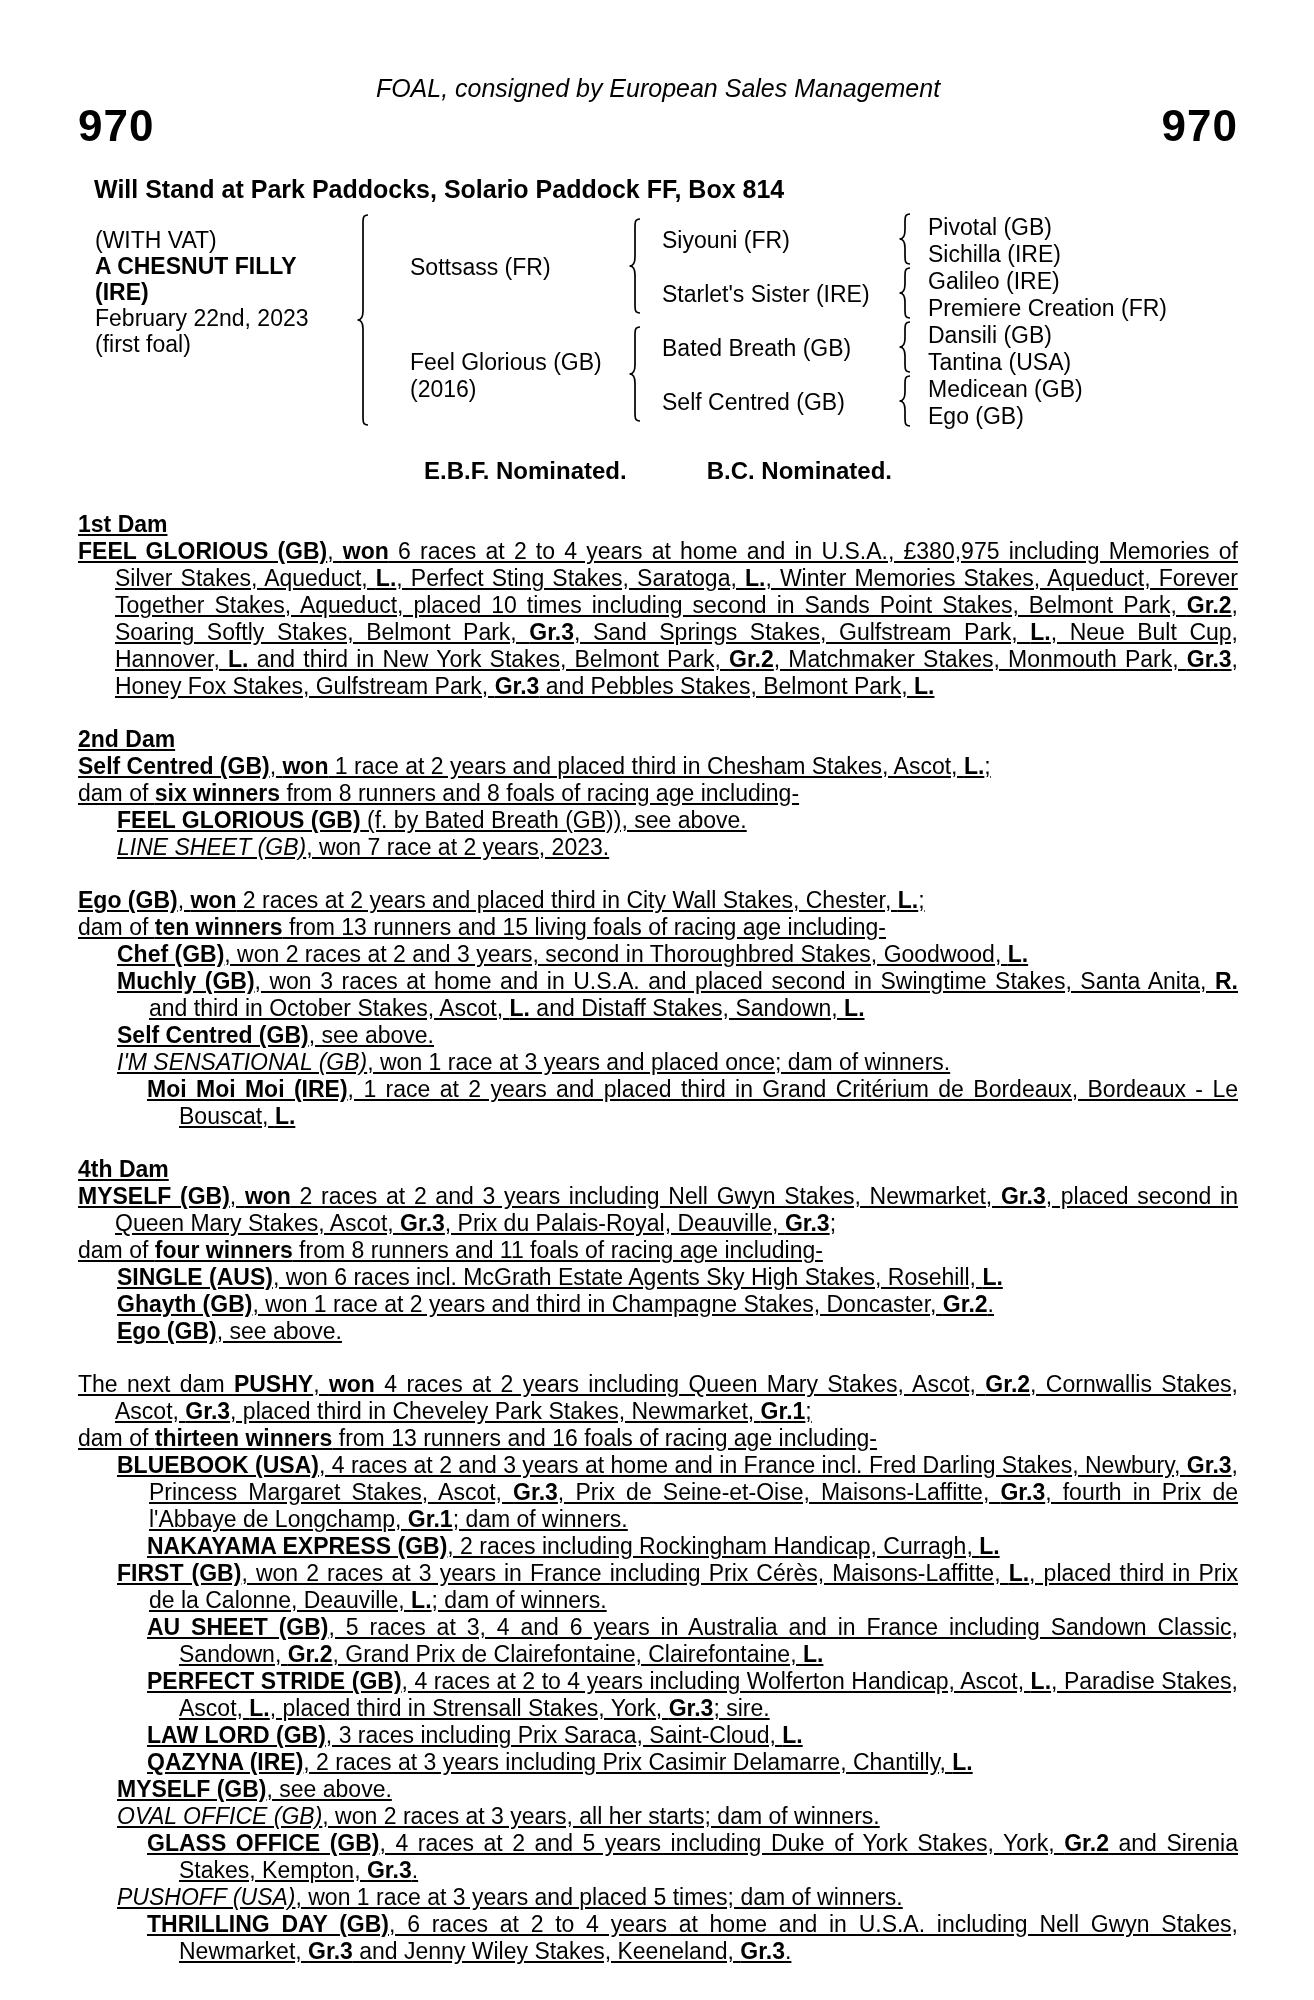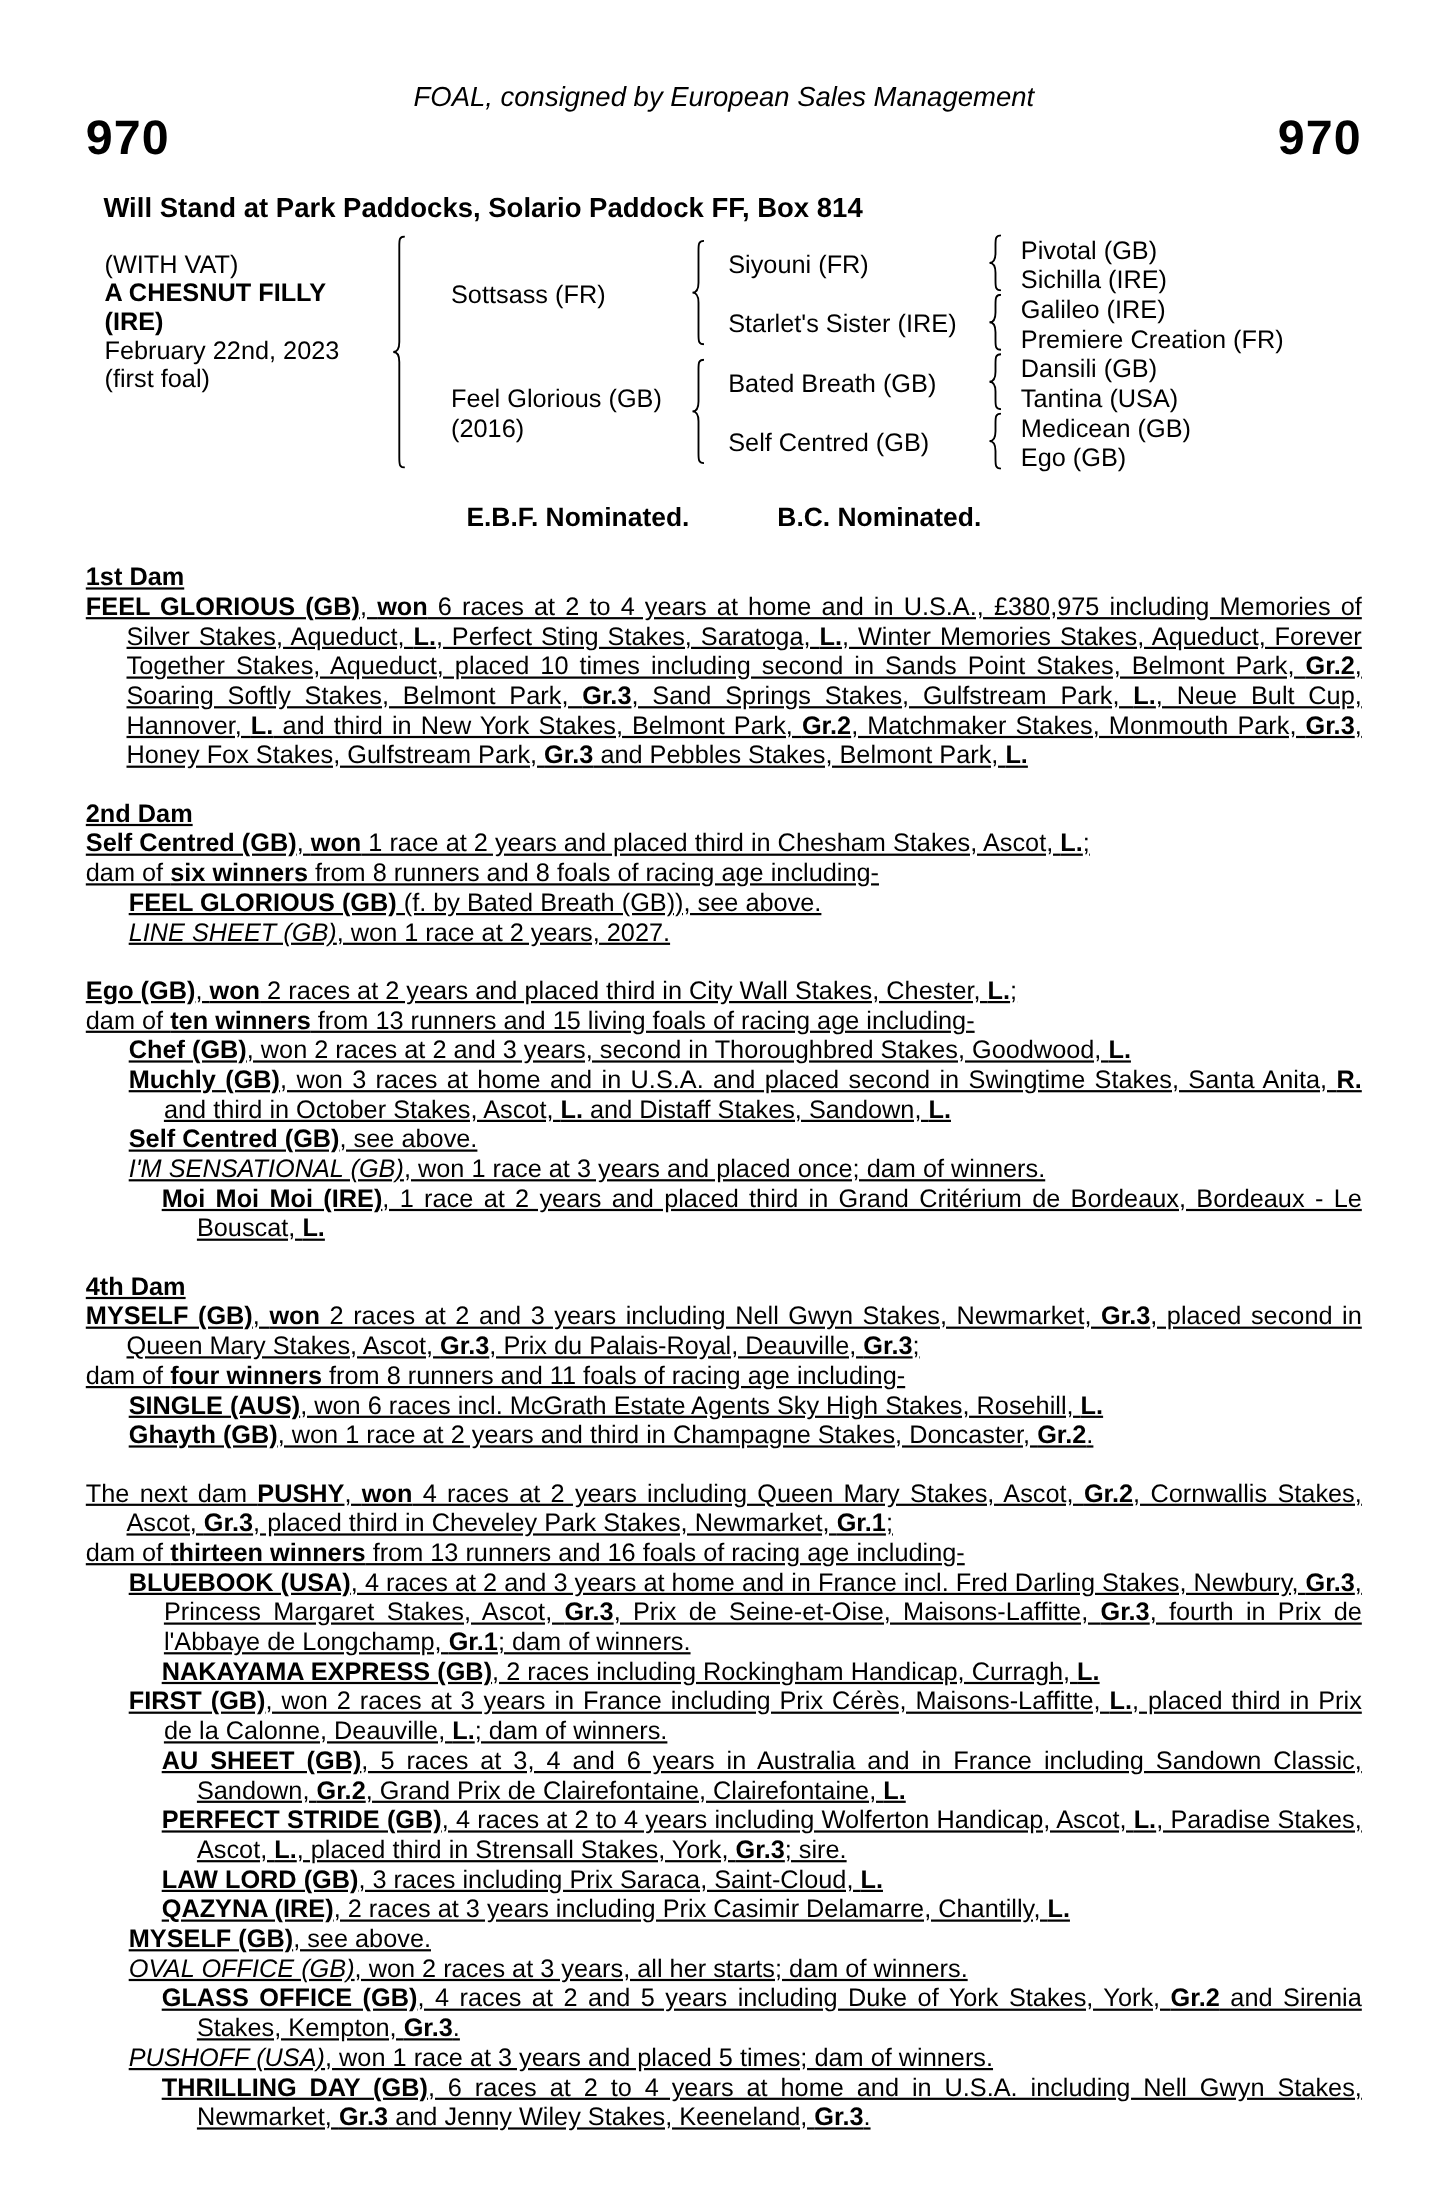--- a/index.html
+++ b/index.html
@@ -99,37 +99,38 @@
   <div class="sections" id="sections">
       <div class="dam-section">
         <div class="dam-heading">1st Dam</div>
         <div class="para ind0"><span class="b">FEEL GLORIOUS (GB)</span><span>, </span><span class="b">won</span><span> 6 races at 2 to 4 years at home and in U.S.A., £380,975 including Memories of Silver Stakes, Aqueduct, </span><span class="b">L.</span><span>, Perfect Sting Stakes, Saratoga, </span><span class="b">L.</span><span>, Winter Memories Stakes, Aqueduct, Forever Together Stakes, Aqueduct, placed 10 times including second in Sands Point Stakes, Belmont Park, </span><span class="b">Gr.2</span><span>, Soaring Softly Stakes, Belmont Park, </span><span class="b">Gr.3</span><span>, Sand Springs Stakes, Gulfstream Park, </span><span class="b">L.</span><span>, Neue Bult Cup, Hannover, </span><span class="b">L.</span><span> and third in New York Stakes, Belmont Park, </span><span class="b">Gr.2</span><span>, Matchmaker Stakes, Monmouth Park, </span><span class="b">Gr.3</span><span>, Honey Fox Stakes, Gulfstream Park, </span><span class="b">Gr.3</span><span> and Pebbles Stakes, Belmont Park, </span><span class="b">L.</span></div>
       </div>
       <div class="dam-section">
         <div class="dam-heading">2nd Dam</div>
         <div class="para ind0"><span class="b">Self Centred (GB)</span><span>, </span><span class="b">won</span><span> 1 race at 2 years and placed third in Chesham Stakes, Ascot, </span><span class="b">L.</span><span>;</span></div>
         <div class="para ind0"><span>dam of </span><span class="b">six winners</span><span> from 8 runners and 8 foals of racing age including-</span></div>
         <div class="para ind1"><span class="b">FEEL GLORIOUS (GB)</span><span> (f. by Bated Breath (GB)), see above.</span></div>
-        <div class="para ind1"><span class="i">LINE SHEET (GB)</span><span>, won 1 race at 2 years, 2027.</span></div>
+        <div class="para ind1"><span class="i">LINE SHEET (GB)</span><span>, won 7 race at 2 years, 2023.</span></div>
       </div>
       <div class="dam-section">
         <div class="para ind0"><span class="b">Ego (GB)</span><span>, </span><span class="b">won</span><span> 2 races at 2 years and placed third in City Wall Stakes, Chester, </span><span class="b">L.</span><span>;</span></div>
         <div class="para ind0"><span>dam of </span><span class="b">ten winners</span><span> from 13 runners and 15 living foals of racing age including-</span></div>
         <div class="para ind1"><span class="b">Chef (GB)</span><span>, won 2 races at 2 and 3 years, second in Thoroughbred Stakes, Goodwood, </span><span class="b">L.</span></div>
         <div class="para ind1"><span class="b">Muchly (GB)</span><span>, won 3 races at home and in U.S.A. and placed second in Swingtime Stakes, Santa Anita, </span><span class="b">R.</span><span> and third in October Stakes, Ascot, </span><span class="b">L.</span><span> and Distaff Stakes, Sandown, </span><span class="b">L.</span></div>
         <div class="para ind1"><span class="b">Self Centred (GB)</span><span>, see above.</span></div>
         <div class="para ind1"><span class="i">I'M SENSATIONAL (GB)</span><span>, won 1 race at 3 years and placed once; dam of winners.</span></div>
         <div class="para ind2"><span class="b">Moi Moi Moi (IRE)</span><span>, 1 race at 2 years and placed third in Grand Critérium de Bordeaux, Bordeaux - Le Bouscat, </span><span class="b">L.</span></div>
       </div>
       <div class="dam-section">
         <div class="dam-heading">4th Dam</div>
         <div class="para ind0"><span class="b">MYSELF (GB)</span><span>, </span><span class="b">won</span><span> 2 races at 2 and 3 years including Nell Gwyn Stakes, Newmarket, </span><span class="b">Gr.3</span><span>, placed second in Queen Mary Stakes, Ascot, </span><span class="b">Gr.3</span><span>, Prix du Palais-Royal, Deauville, </span><span class="b">Gr.3</span><span>;</span></div>
         <div class="para ind0"><span>dam of </span><span class="b">four winners</span><span> from 8 runners and 11 foals of racing age including-</span></div>
         <div class="para ind1"><span class="b">SINGLE (AUS)</span><span>, won 6 races incl. McGrath Estate Agents Sky High Stakes, Rosehill, </span><span class="b">L.</span></div>
         <div class="para ind1"><span class="b">Ghayth (GB)</span><span>, won 1 race at 2 years and third in Champagne Stakes, Doncaster, </span><span class="b">Gr.2</span><span>.</span></div>
+        <div class="para ind1"><span class="b">Ego (GB)</span><span>, see above.</span></div>
       </div>
       <div class="dam-section">
         <div class="para ind0"><span>The next dam </span><span class="b">PUSHY</span><span>, </span><span class="b">won</span><span> 4 races at 2 years including Queen Mary Stakes, Ascot, </span><span class="b">Gr.2</span><span>, Cornwallis Stakes, Ascot, </span><span class="b">Gr.3</span><span>, placed third in Cheveley Park Stakes, Newmarket, </span><span class="b">Gr.1</span><span>;</span></div>
         <div class="para ind0"><span>dam of </span><span class="b">thirteen winners</span><span> from 13 runners and 16 foals of racing age including-</span></div>
         <div class="para ind1"><span class="b">BLUEBOOK (USA)</span><span>, 4 races at 2 and 3 years at home and in France incl. Fred Darling Stakes, Newbury, </span><span class="b">Gr.3</span><span>, Princess Margaret Stakes, Ascot, </span><span class="b">Gr.3</span><span>, Prix de Seine-et-Oise, Maisons-Laffitte, </span><span class="b">Gr.3</span><span>, fourth in Prix de l'Abbaye de Longchamp, </span><span class="b">Gr.1</span><span>; dam of winners.</span></div>
         <div class="para ind2"><span class="b">NAKAYAMA EXPRESS (GB)</span><span>, 2 races including Rockingham Handicap, Curragh, </span><span class="b">L.</span></div>
         <div class="para ind1"><span class="b">FIRST (GB)</span><span>, won 2 races at 3 years in France including Prix Cérès, Maisons-Laffitte, </span><span class="b">L.</span><span>, placed third in Prix de la Calonne, Deauville, </span><span class="b">L.</span><span>; dam of winners.</span></div>
         <div class="para ind2"><span class="b">AU SHEET (GB)</span><span>, 5 races at 3, 4 and 6 years in Australia and in France including Sandown Classic, Sandown, </span><span class="b">Gr.2</span><span>, Grand Prix de Clairefontaine, Clairefontaine, </span><span class="b">L.</span></div>
         <div class="para ind2"><span class="b">PERFECT STRIDE (GB)</span><span>, 4 races at 2 to 4 years including Wolferton Handicap, Ascot, </span><span class="b">L.</span><span>, Paradise Stakes, Ascot, </span><span class="b">L.</span><span>, placed third in Strensall Stakes, York, </span><span class="b">Gr.3</span><span>; sire.</span></div>
         <div class="para ind2"><span class="b">LAW LORD (GB)</span><span>, 3 races including Prix Saraca, Saint-Cloud, </span><span class="b">L.</span></div>

